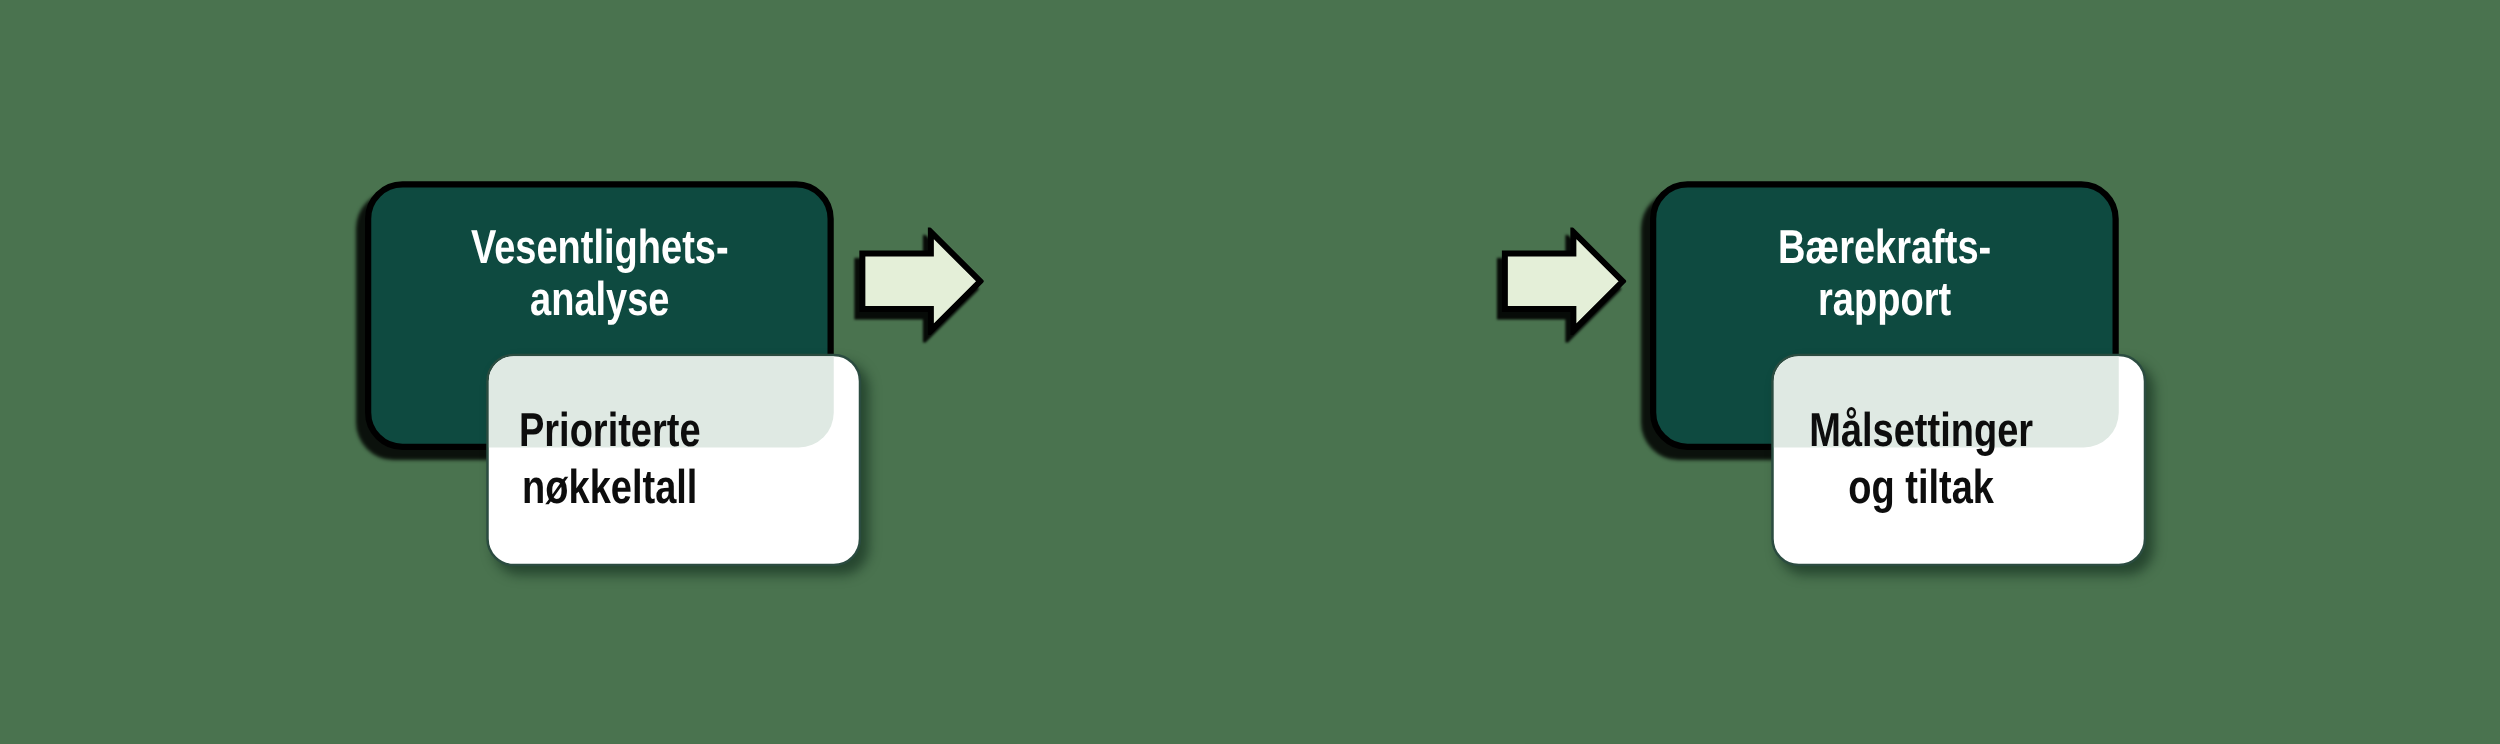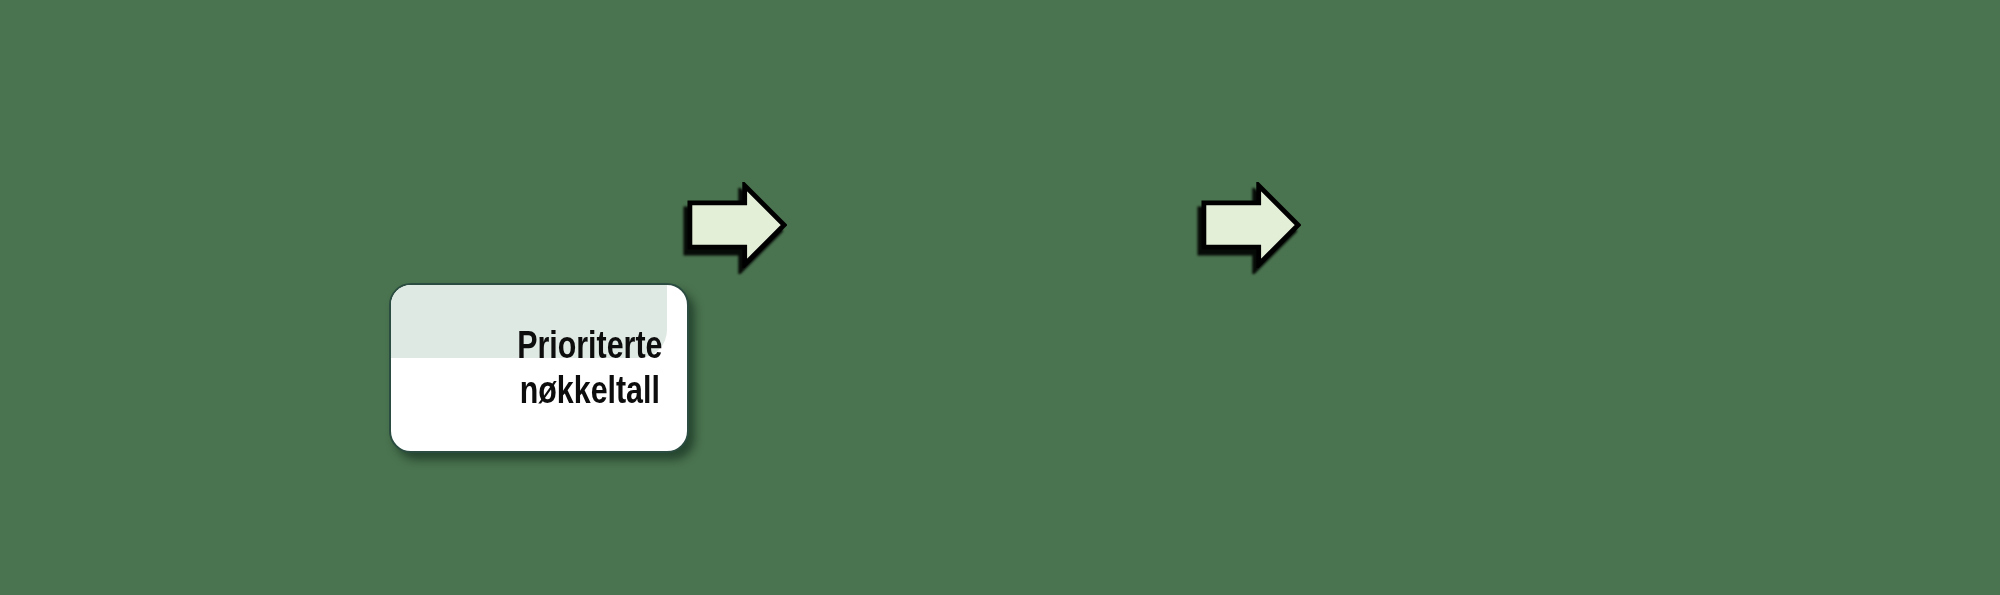--- a/index.html
+++ b/index.html
@@ -68,21 +68,21 @@
     left:0;top:0;
     width:276px;height:73px;
     background:#dfe9e3;
     border-bottom-right-radius:28px;
   }
   .cardtext-area{
     position:absolute;
     left:0;top:0;width:100%;height:100%;
     display:flex;
     align-items:center;
-    justify-content:flex-end;
+    justify-content:flex-start;
     padding:0 6px;
     box-sizing:border-box;
   }
   .cardtext{
     position:relative;
     color:#0d0d0d;
     font-size:38px;
     font-weight:bold;
     line-height:45px;
     text-align:center;
@@ -107,20 +107,26 @@
     stroke-width:5;
     stroke-linejoin:miter;
   }
 </style>
 </head>
 <body>
 
 <div class="flow">
 
   <div class="group">
+    <div class="darkbox">
+      <div class="titlearea">
+        <div class="title">Vesentlighets-
+analyse</div>
+      </div>
+    </div>
     <div class="card">
       <div class="tint"></div>
       <div class="cardtext-area">
         <div class="cardtext">Prioriterte
 nøkkeltall</div>
       </div>
     </div>
   </div>
 
   <div class="arrowwrap">
@@ -132,15 +138,28 @@
   <div class="group">
   </div>
 
   <div class="arrowwrap">
     <svg class="arrow" viewBox="0 0 104 88" xmlns="http://www.w3.org/2000/svg">
       <polygon points="3,21 60,21 60,3 101,44 60,85 60,67 3,67" fill="#e4efd8"></polygon>
     </svg>
   </div>
 
   <div class="group">
+    <div class="darkbox">
+      <div class="titlearea">
+        <div class="title">Bærekrafts-
+rapport</div>
+      </div>
+    </div>
+    <div class="card">
+      <div class="tint"></div>
+      <div class="cardtext-area">
+        <div class="cardtext">Målsettinger
+og tiltak</div>
+      </div>
+    </div>
   </div>
 
 </div>
 
 </body></html>

